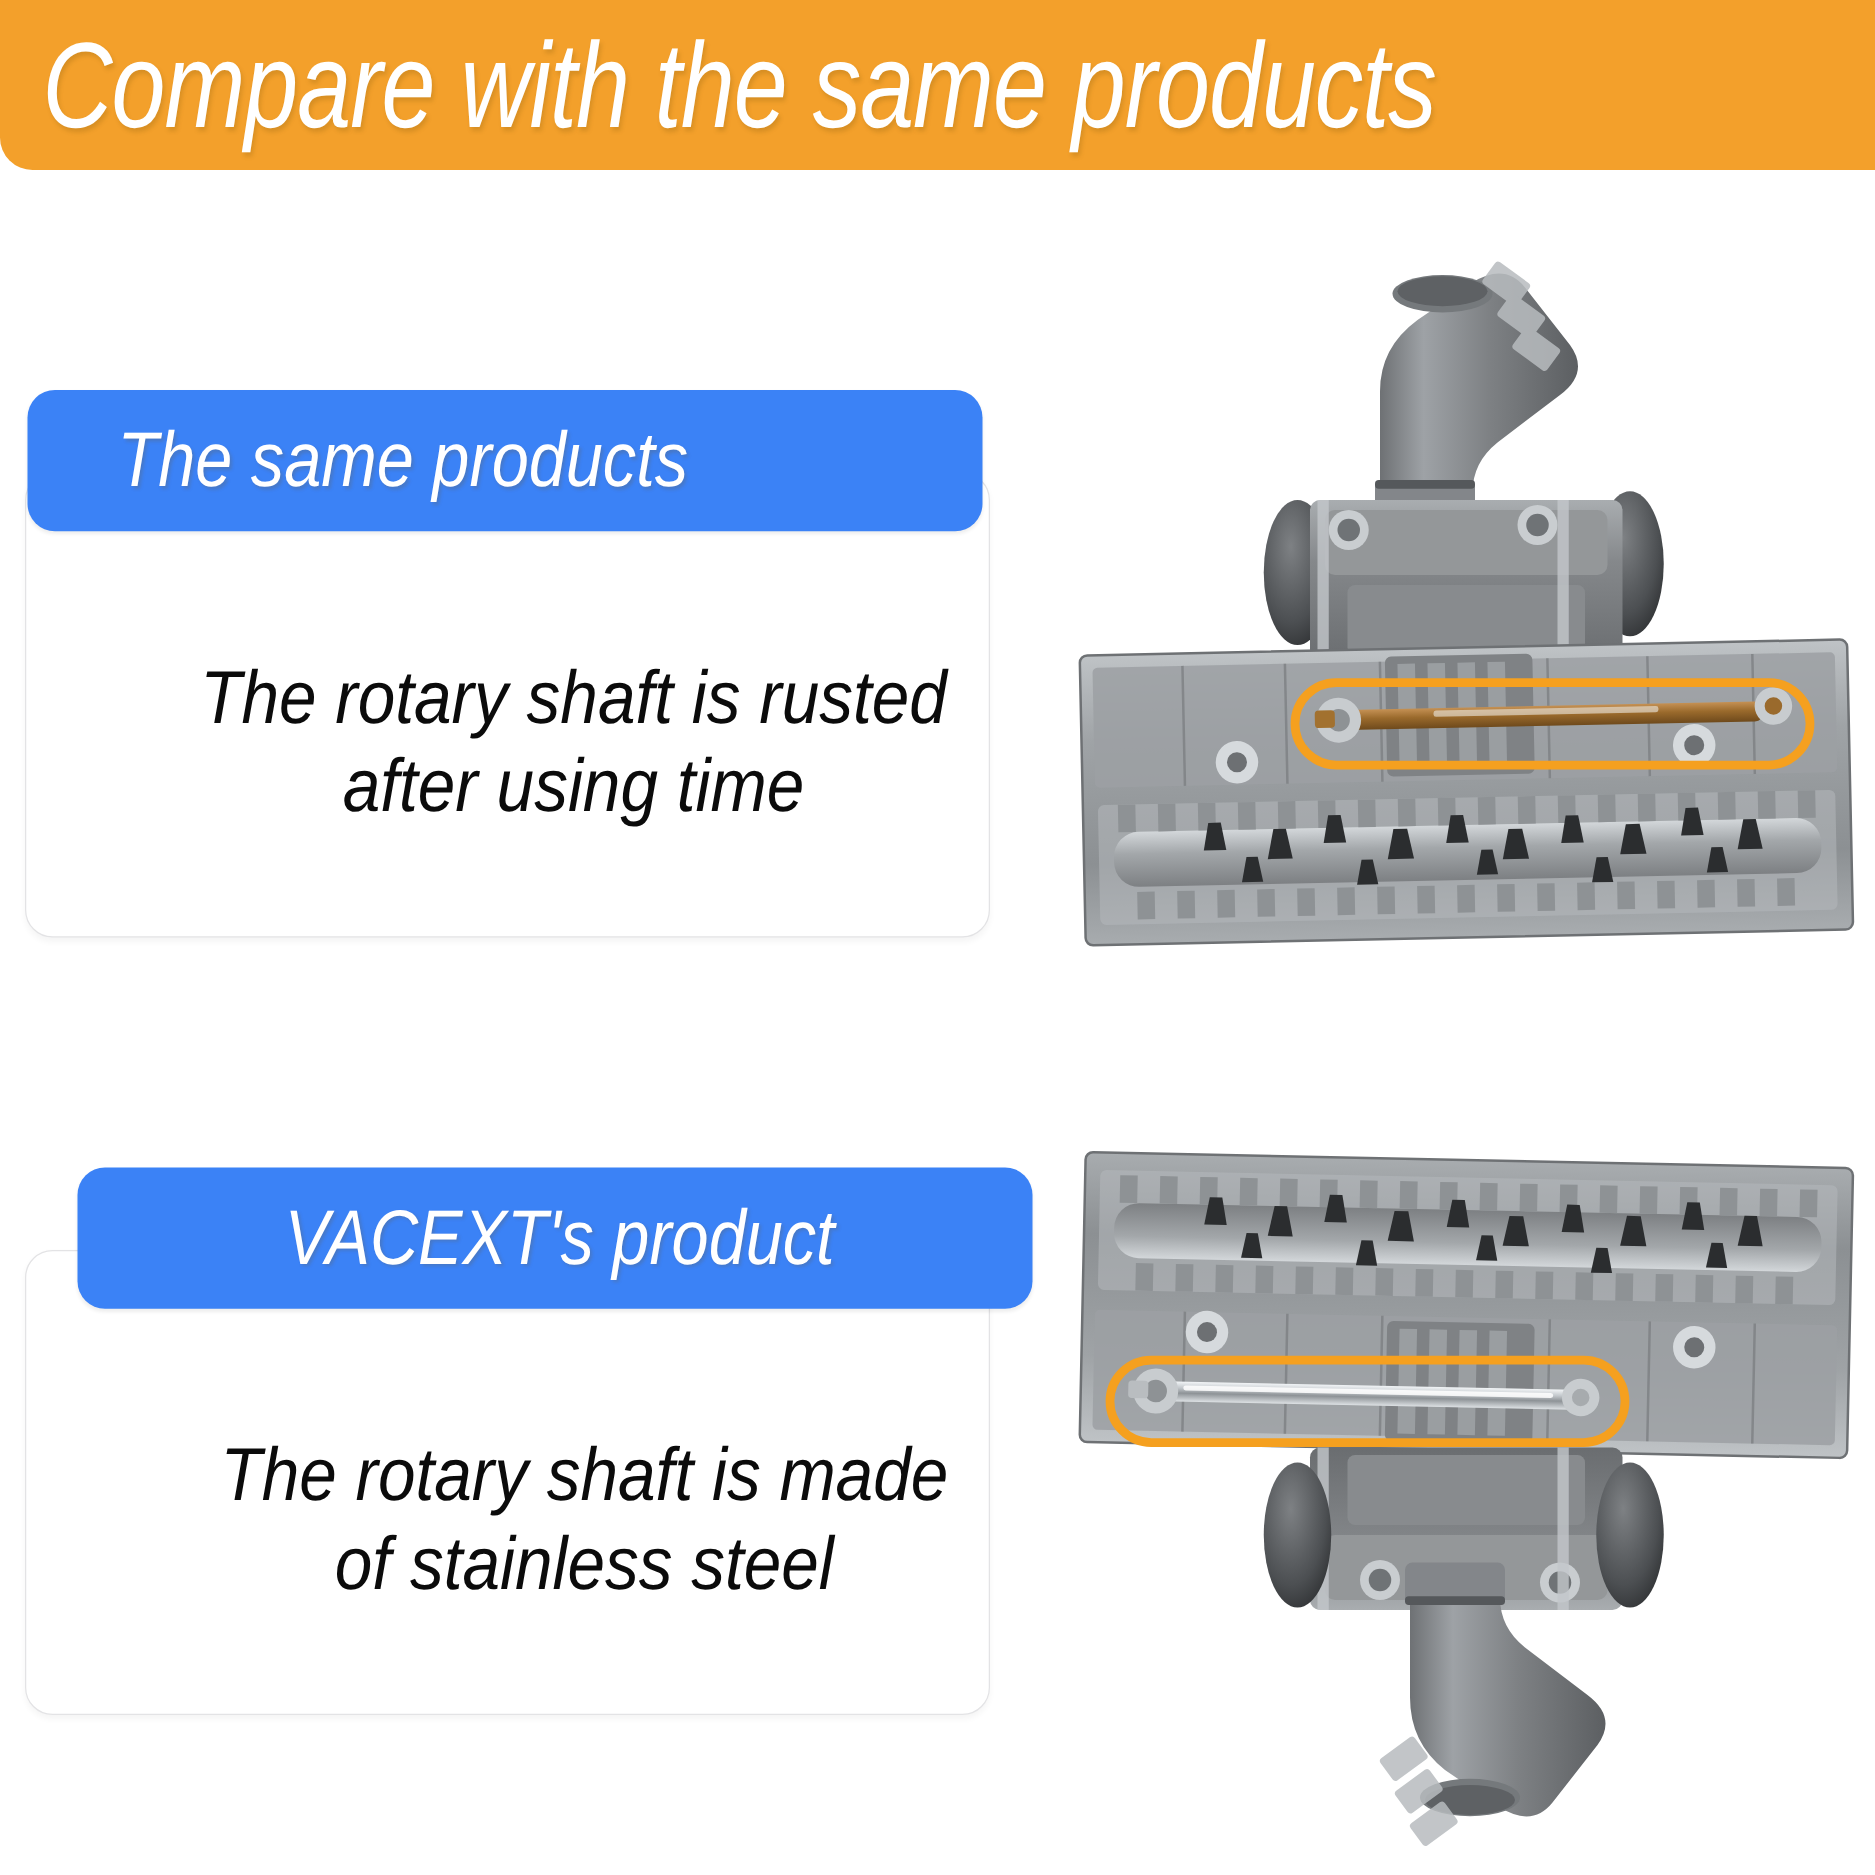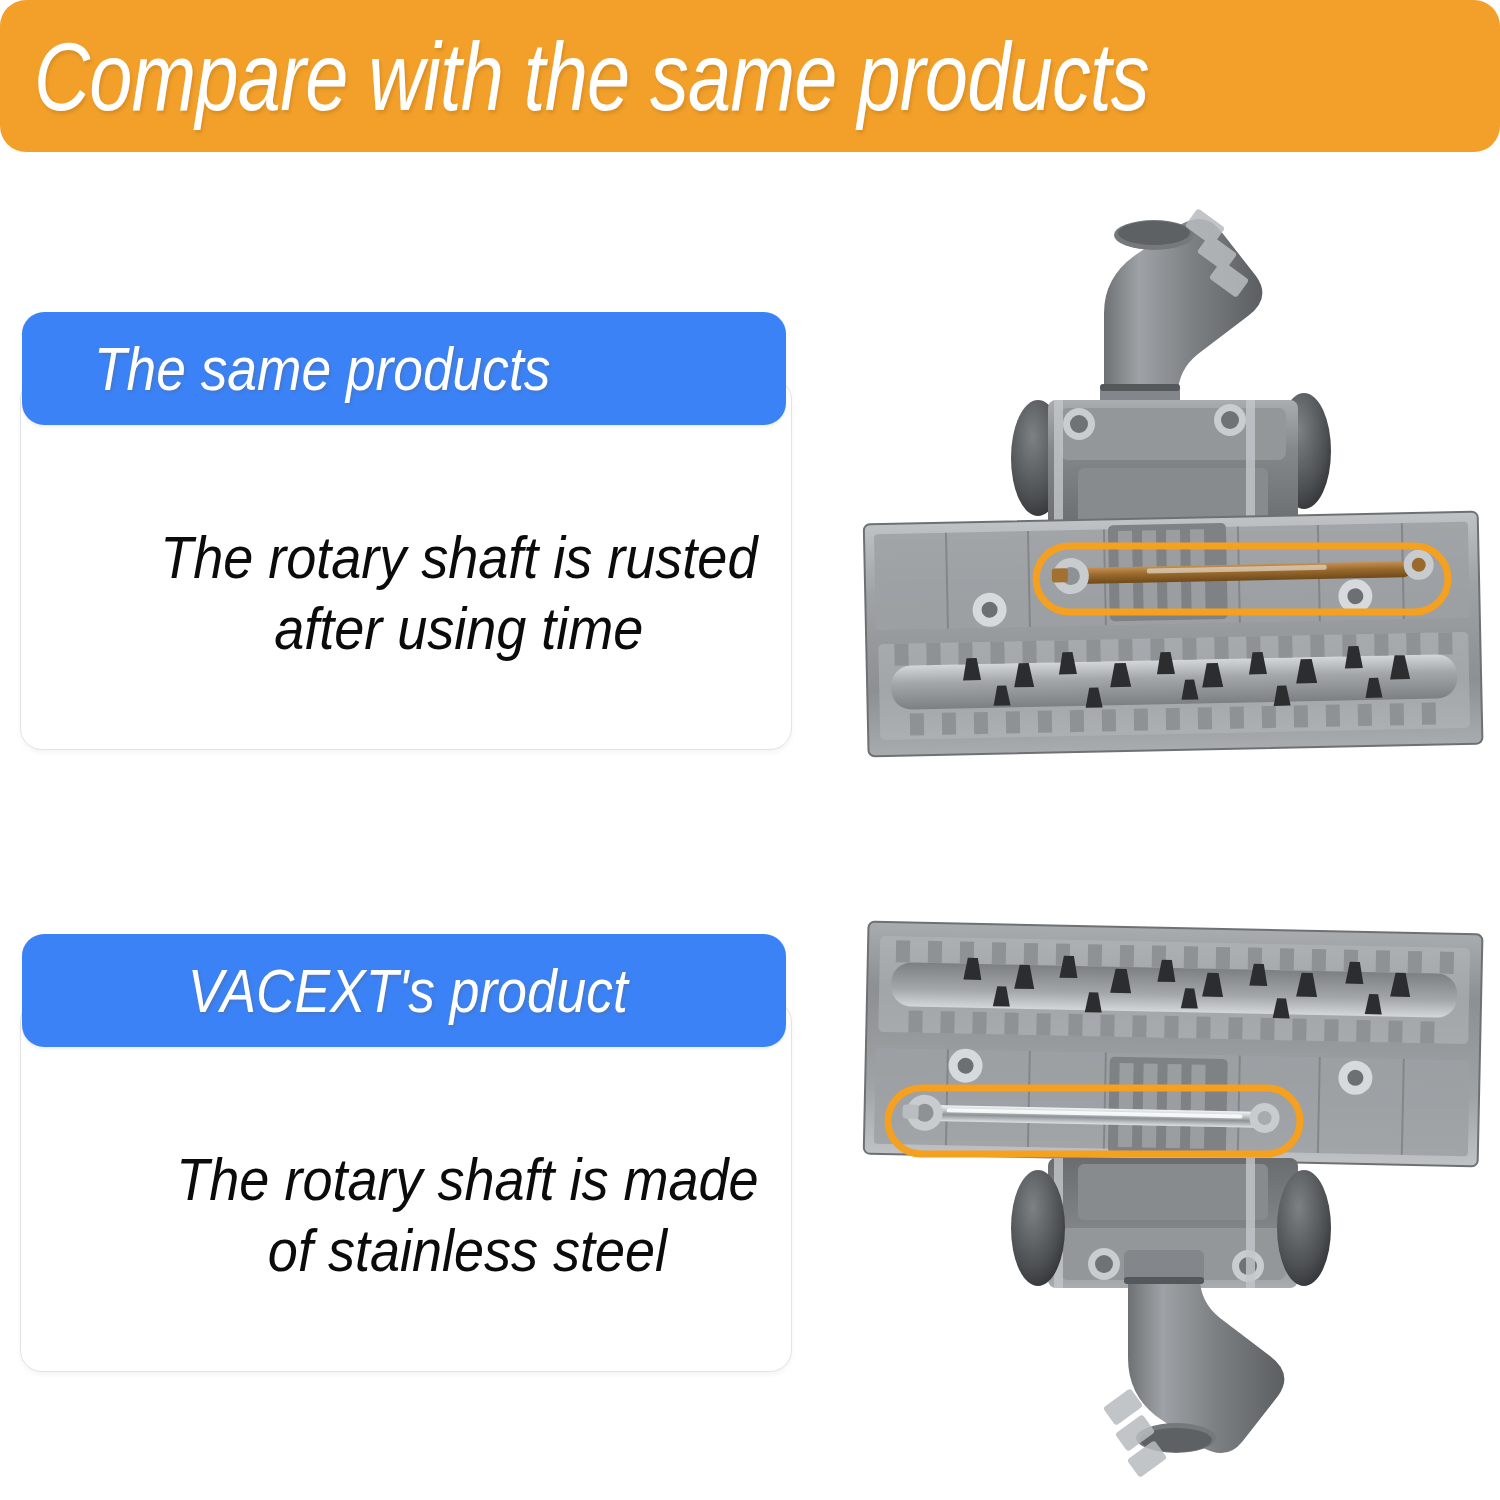--- a/index.html
+++ b/index.html
@@ -7,25 +7,24 @@
     width:1500px;height:1500px;
     background:#ffffff;
     font-family:"Liberation Sans","DejaVu Sans",sans-serif;
     overflow:hidden;
     position:relative;
   }
   #page{position:relative;width:1500px;height:1500px;}
 
   
   .header-banner{
-    position:absolute;left:0;top:0;width:1500px;height:152px;
+    position:absolute;left:0;top:0;width:1500px;height:136px;
     background:#F3A02B;
     border-bottom-left-radius:26px;
     overflow:hidden;
-    border-radius:26px;
   }
   .header-title{
     position:absolute;left:34px;top:50%;transform:translateY(-50%);
     color:#ffffff;
     font-size:97px;
     line-height:1;
     font-style:italic;
     font-weight:400;
     letter-spacing:-1px;
     white-space:nowrap;
@@ -54,21 +53,21 @@
     line-height:1;
     font-style:italic;
     font-weight:400;
     white-space:nowrap;
     display:block;
     transform:scaleX(0.86);
     transform-origin:center center;
     text-shadow:2px 2px 3px rgba(120,80,10,.20);
   }
   .badge-1 .badge-label{margin-left:72px;transform-origin:left center;}
-  .badge-2{justify-content:center;}
+  .badge-2{justify-content:center;margin-left:40px;}
   .badge-2 .badge-label{margin-left:8px;}
 
   .card{
     position:absolute;left:20px;top:78px;
     width:770px;height:370px;
     background:#ffffff;
     border:1.6px solid #E3E3E5;
     border-radius:22px;
     box-shadow:0 3px 5px rgba(0,0,0,.045);
     z-index:1;

